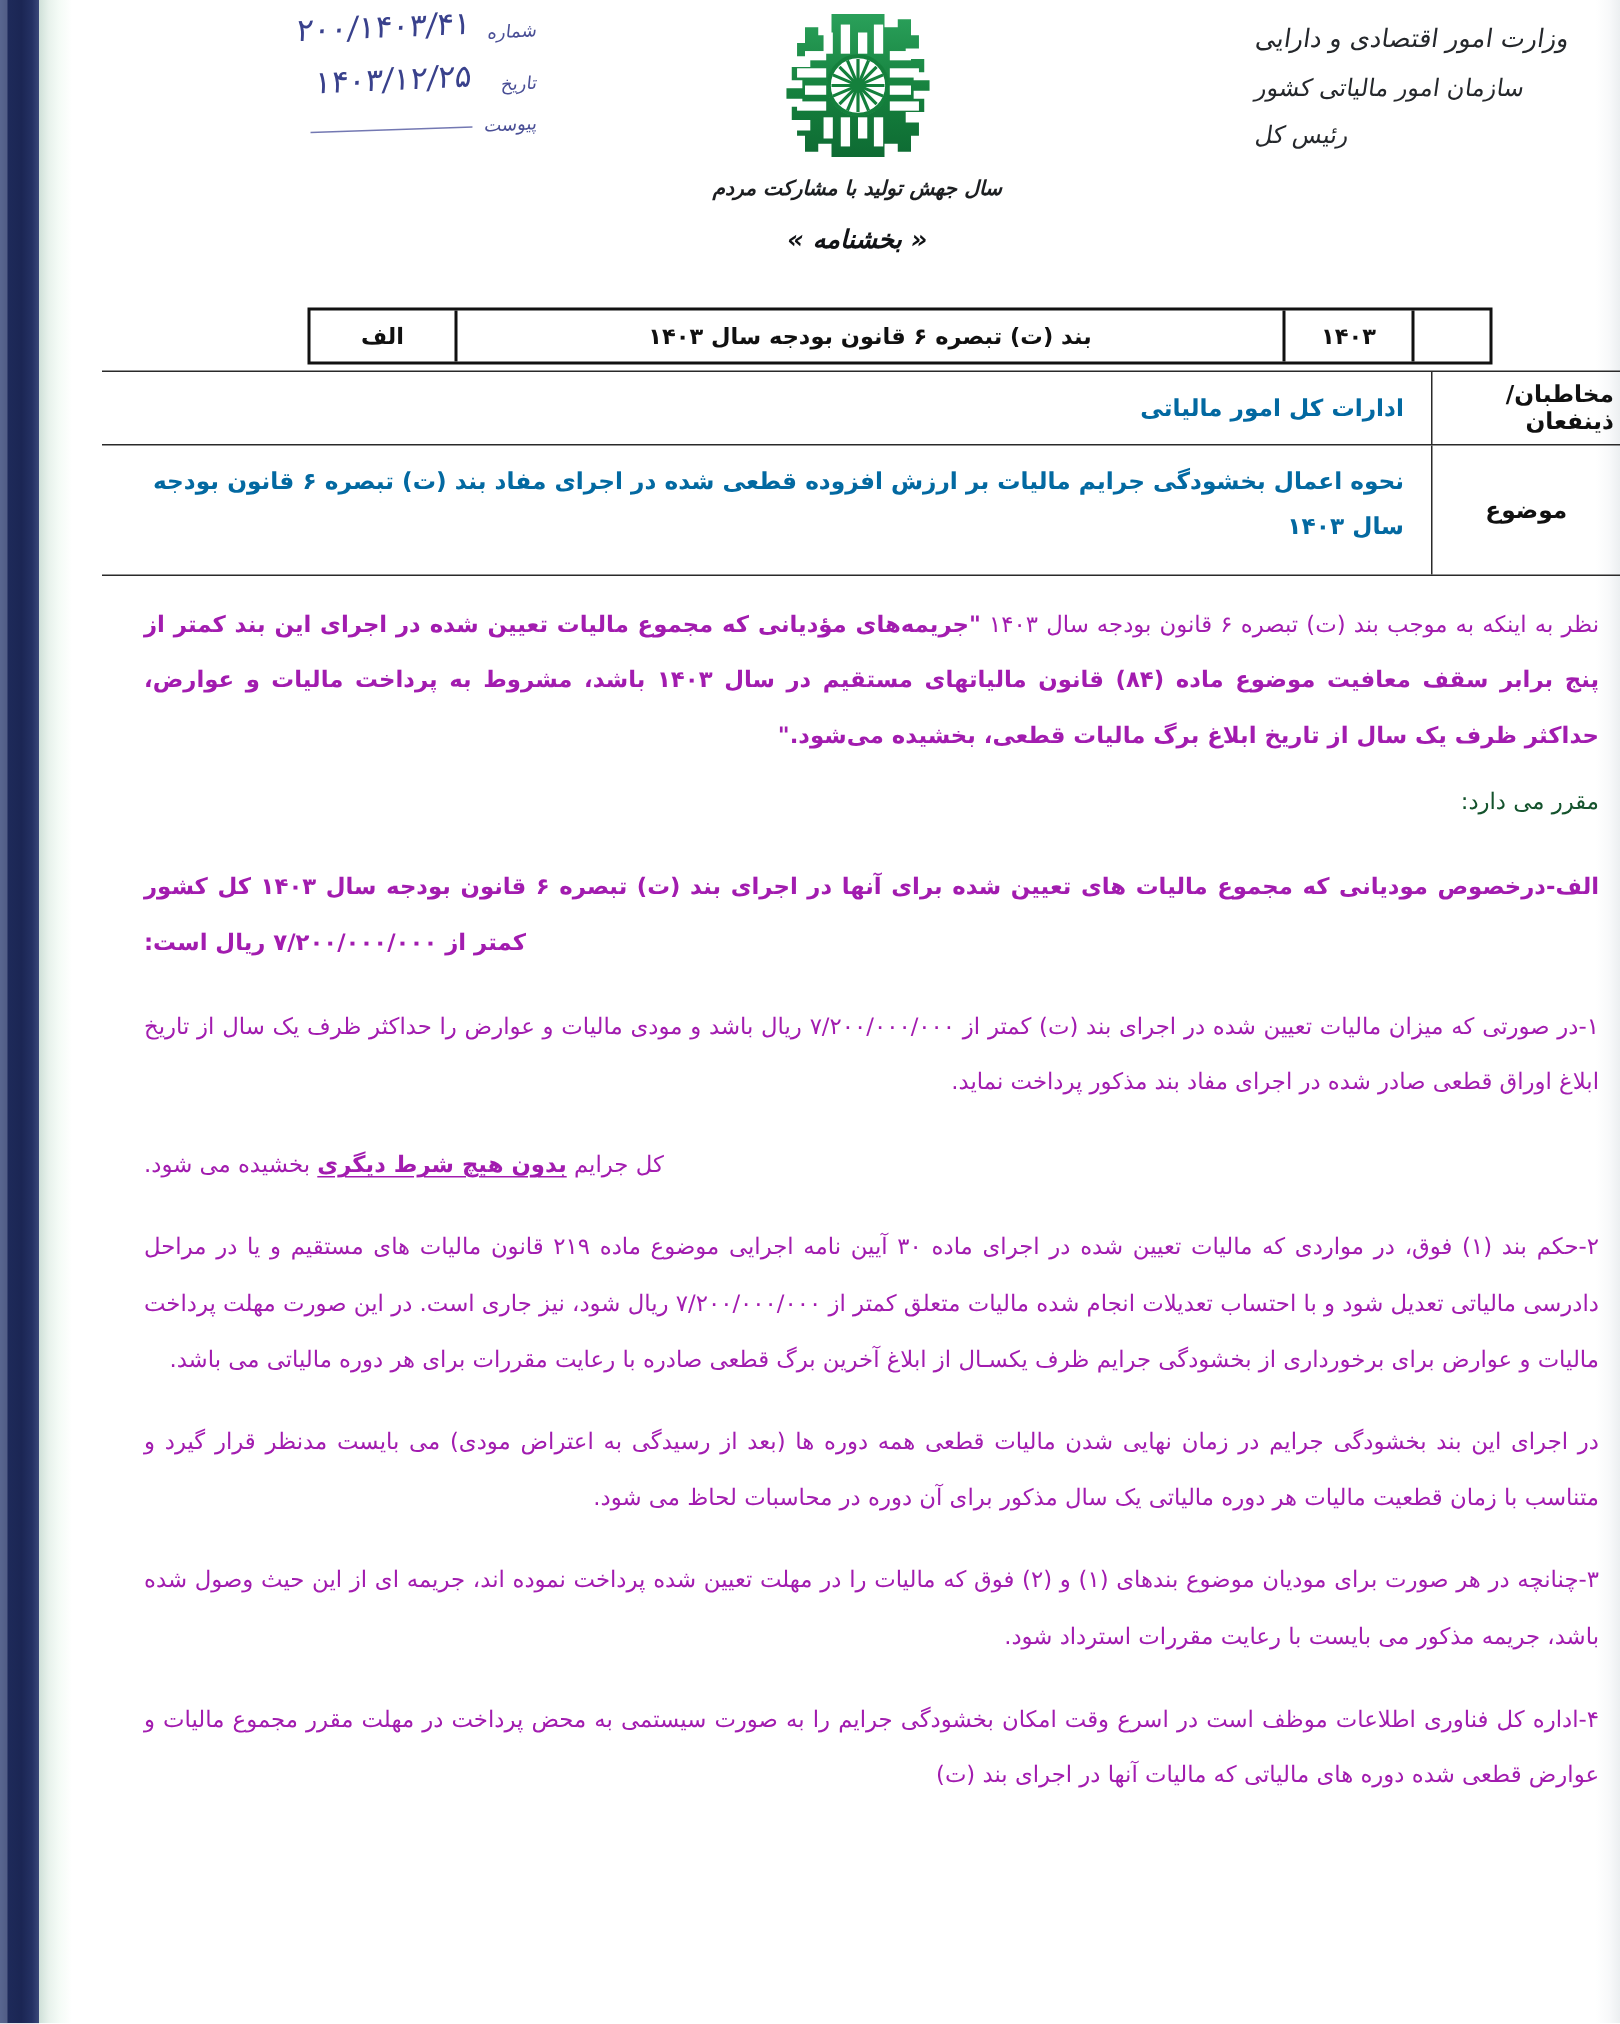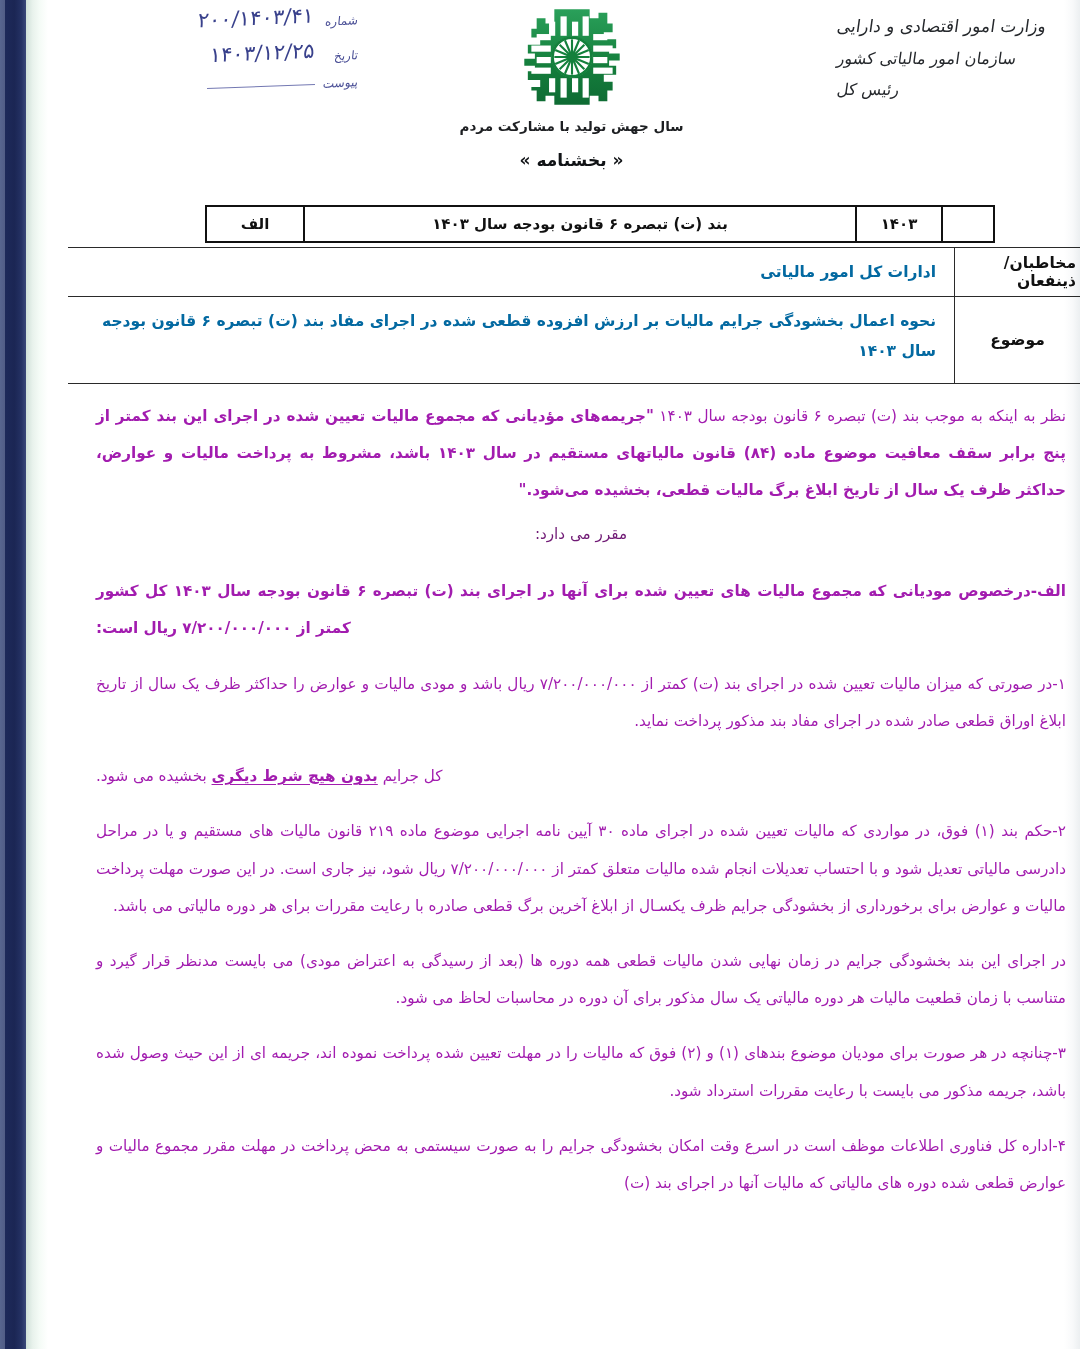--- a/index.html
+++ b/index.html
@@ -142,20 +142,21 @@
   .lh-line.l2 { font-size: 16px; padding-right: 18px; }
   .lh-line.l3 { font-size: 16px; padding-right: 96px; }
 
   
   .emblem-wrap {
     position: absolute;
     top: 4px;
     left: 15px;
     right: 0;
     text-align: center;
+    font-style: italic;
   }
   .emblem {
     width: 106px;
     height: 106px;
     margin: 0 auto;
     display: block;
   }
   .slogan {
     margin-top: 8px;
     font-size: 13.5px;
@@ -271,22 +272,22 @@
   }
   p.para .bu {
     font-weight: bold;
     text-decoration: underline;
     text-underline-offset: 3px;
   }
   p.tail {
     margin: -10px 0 22px 0;
     font-size: 15.2px;
     line-height: 2.2;
-    color: #701a75;
-    text-align: center;
+    color: #14532d;
+    text-align: right;
   }
   p.center-last {
     text-align: justify;
     text-align-last: left;
   }
   p.para.alef { font-weight: bold; }
 </style>
 </head>
 <body>
 

